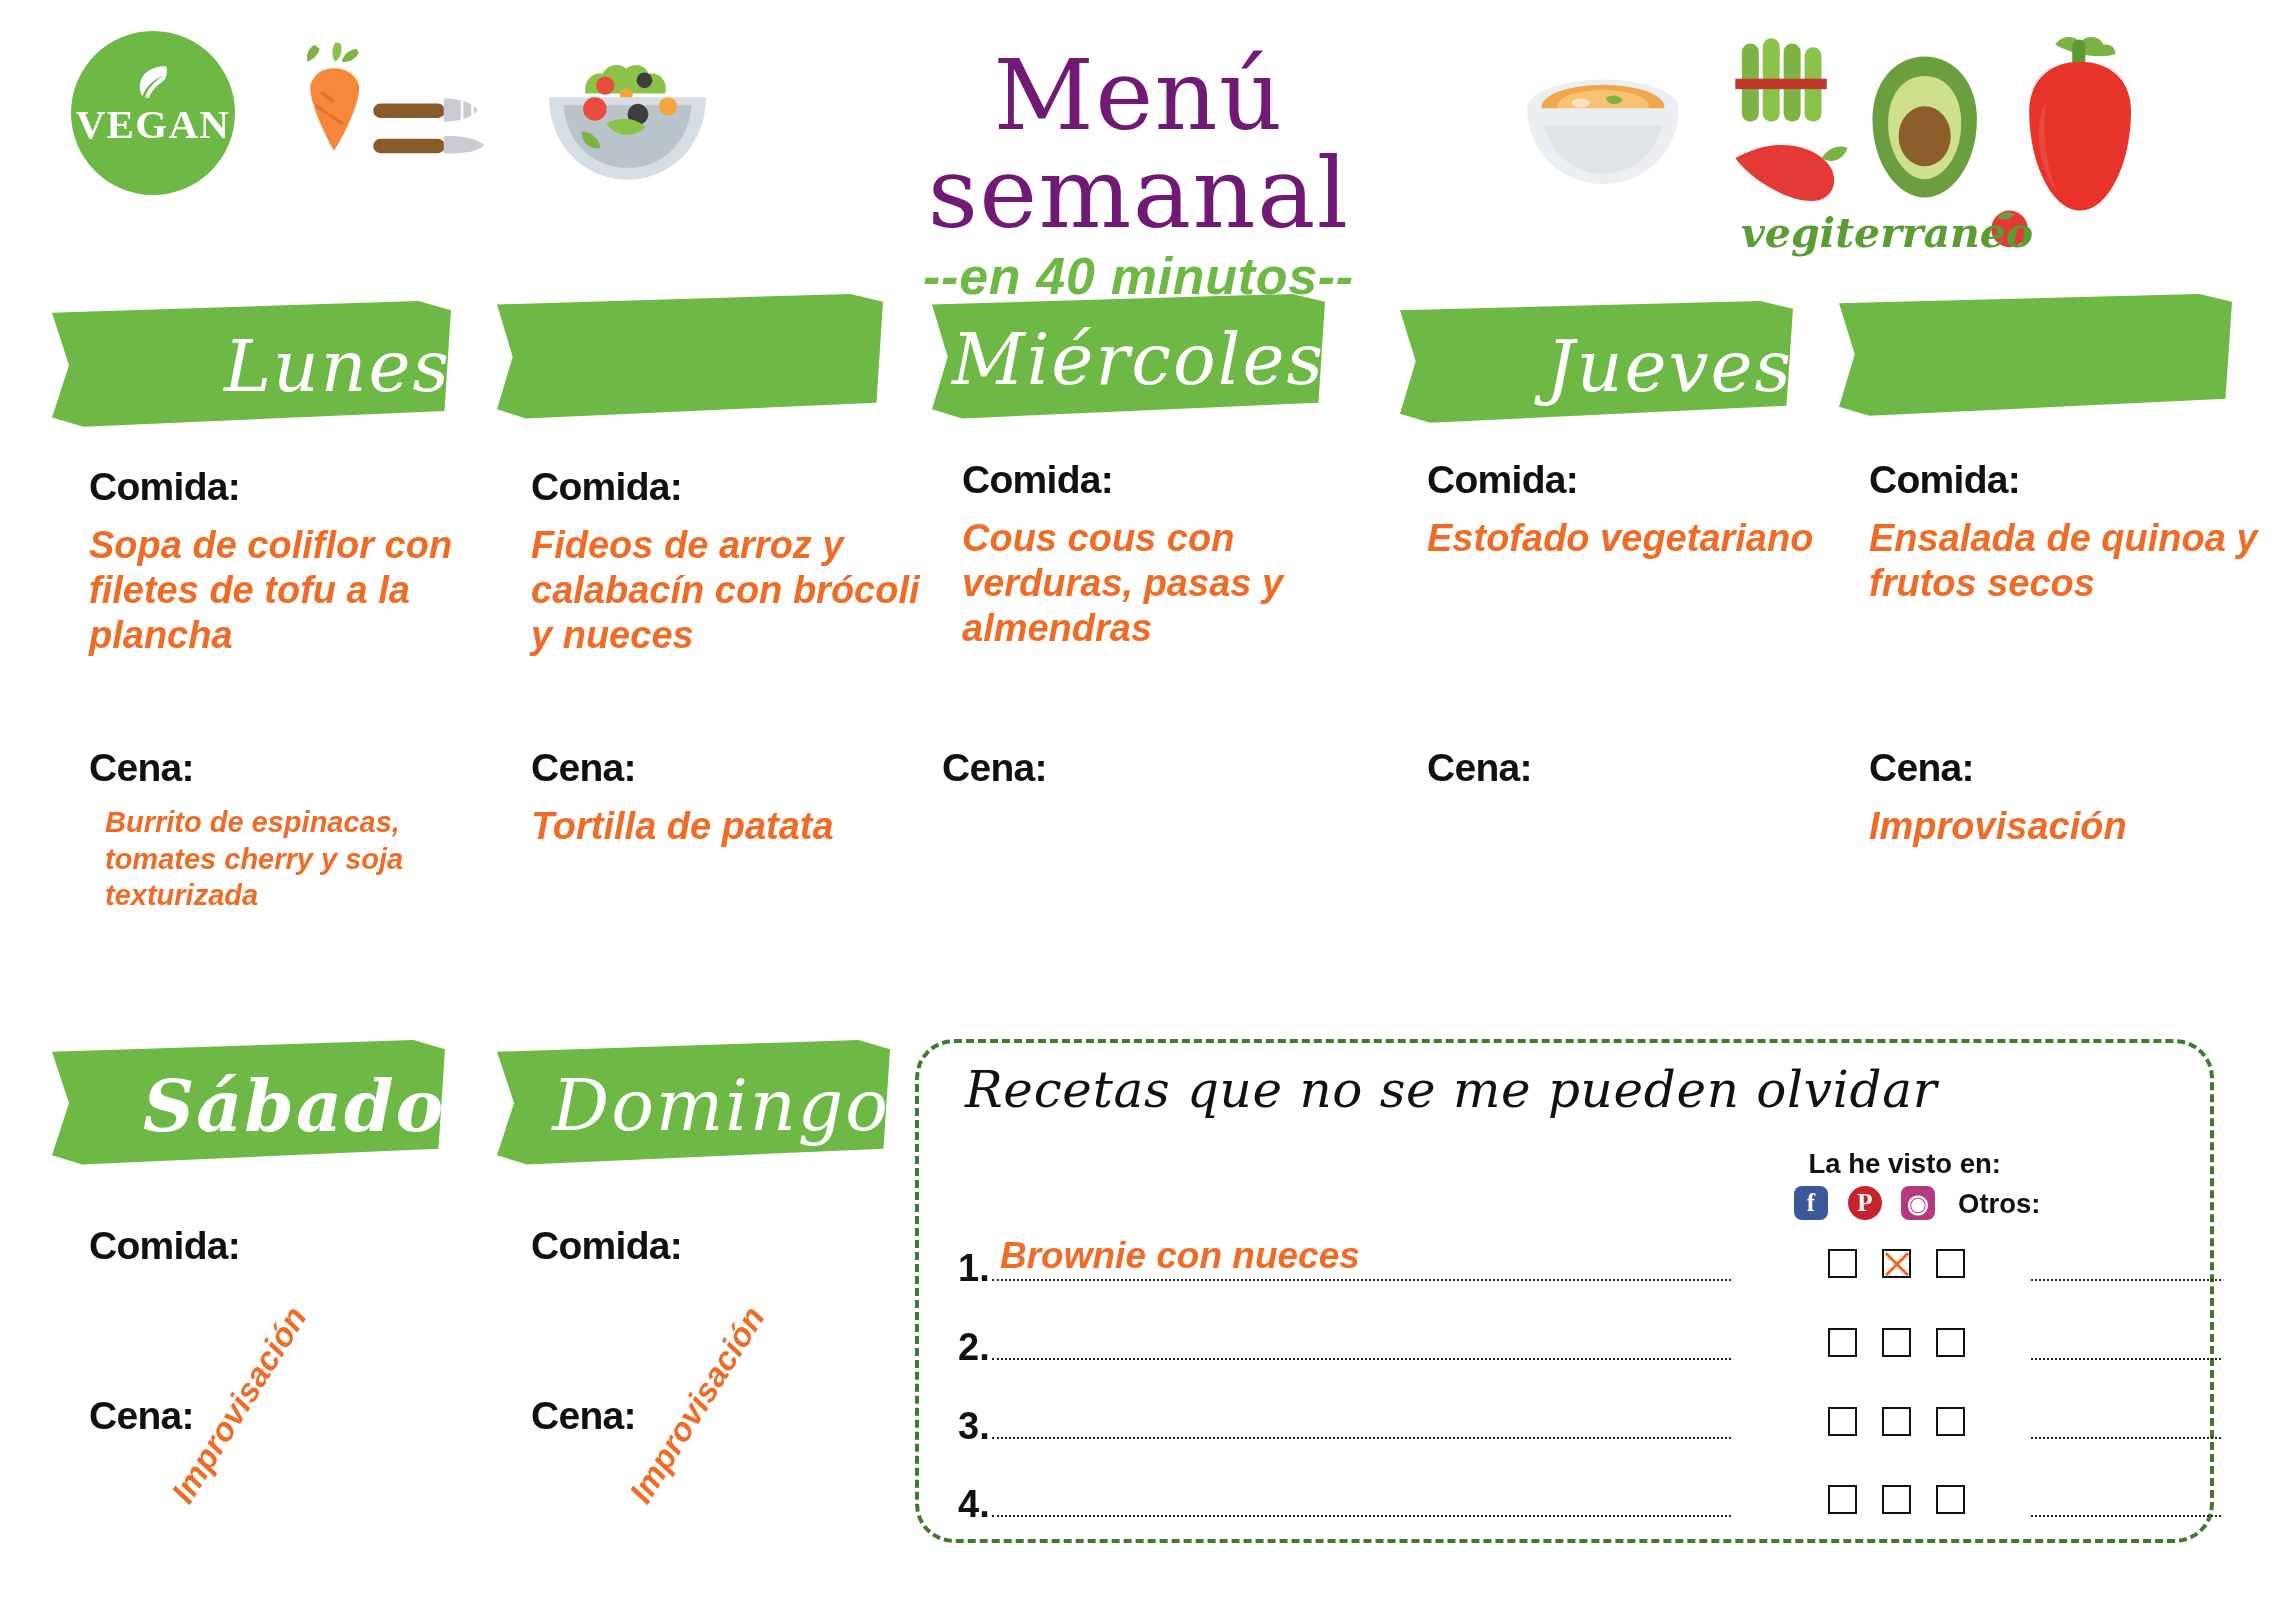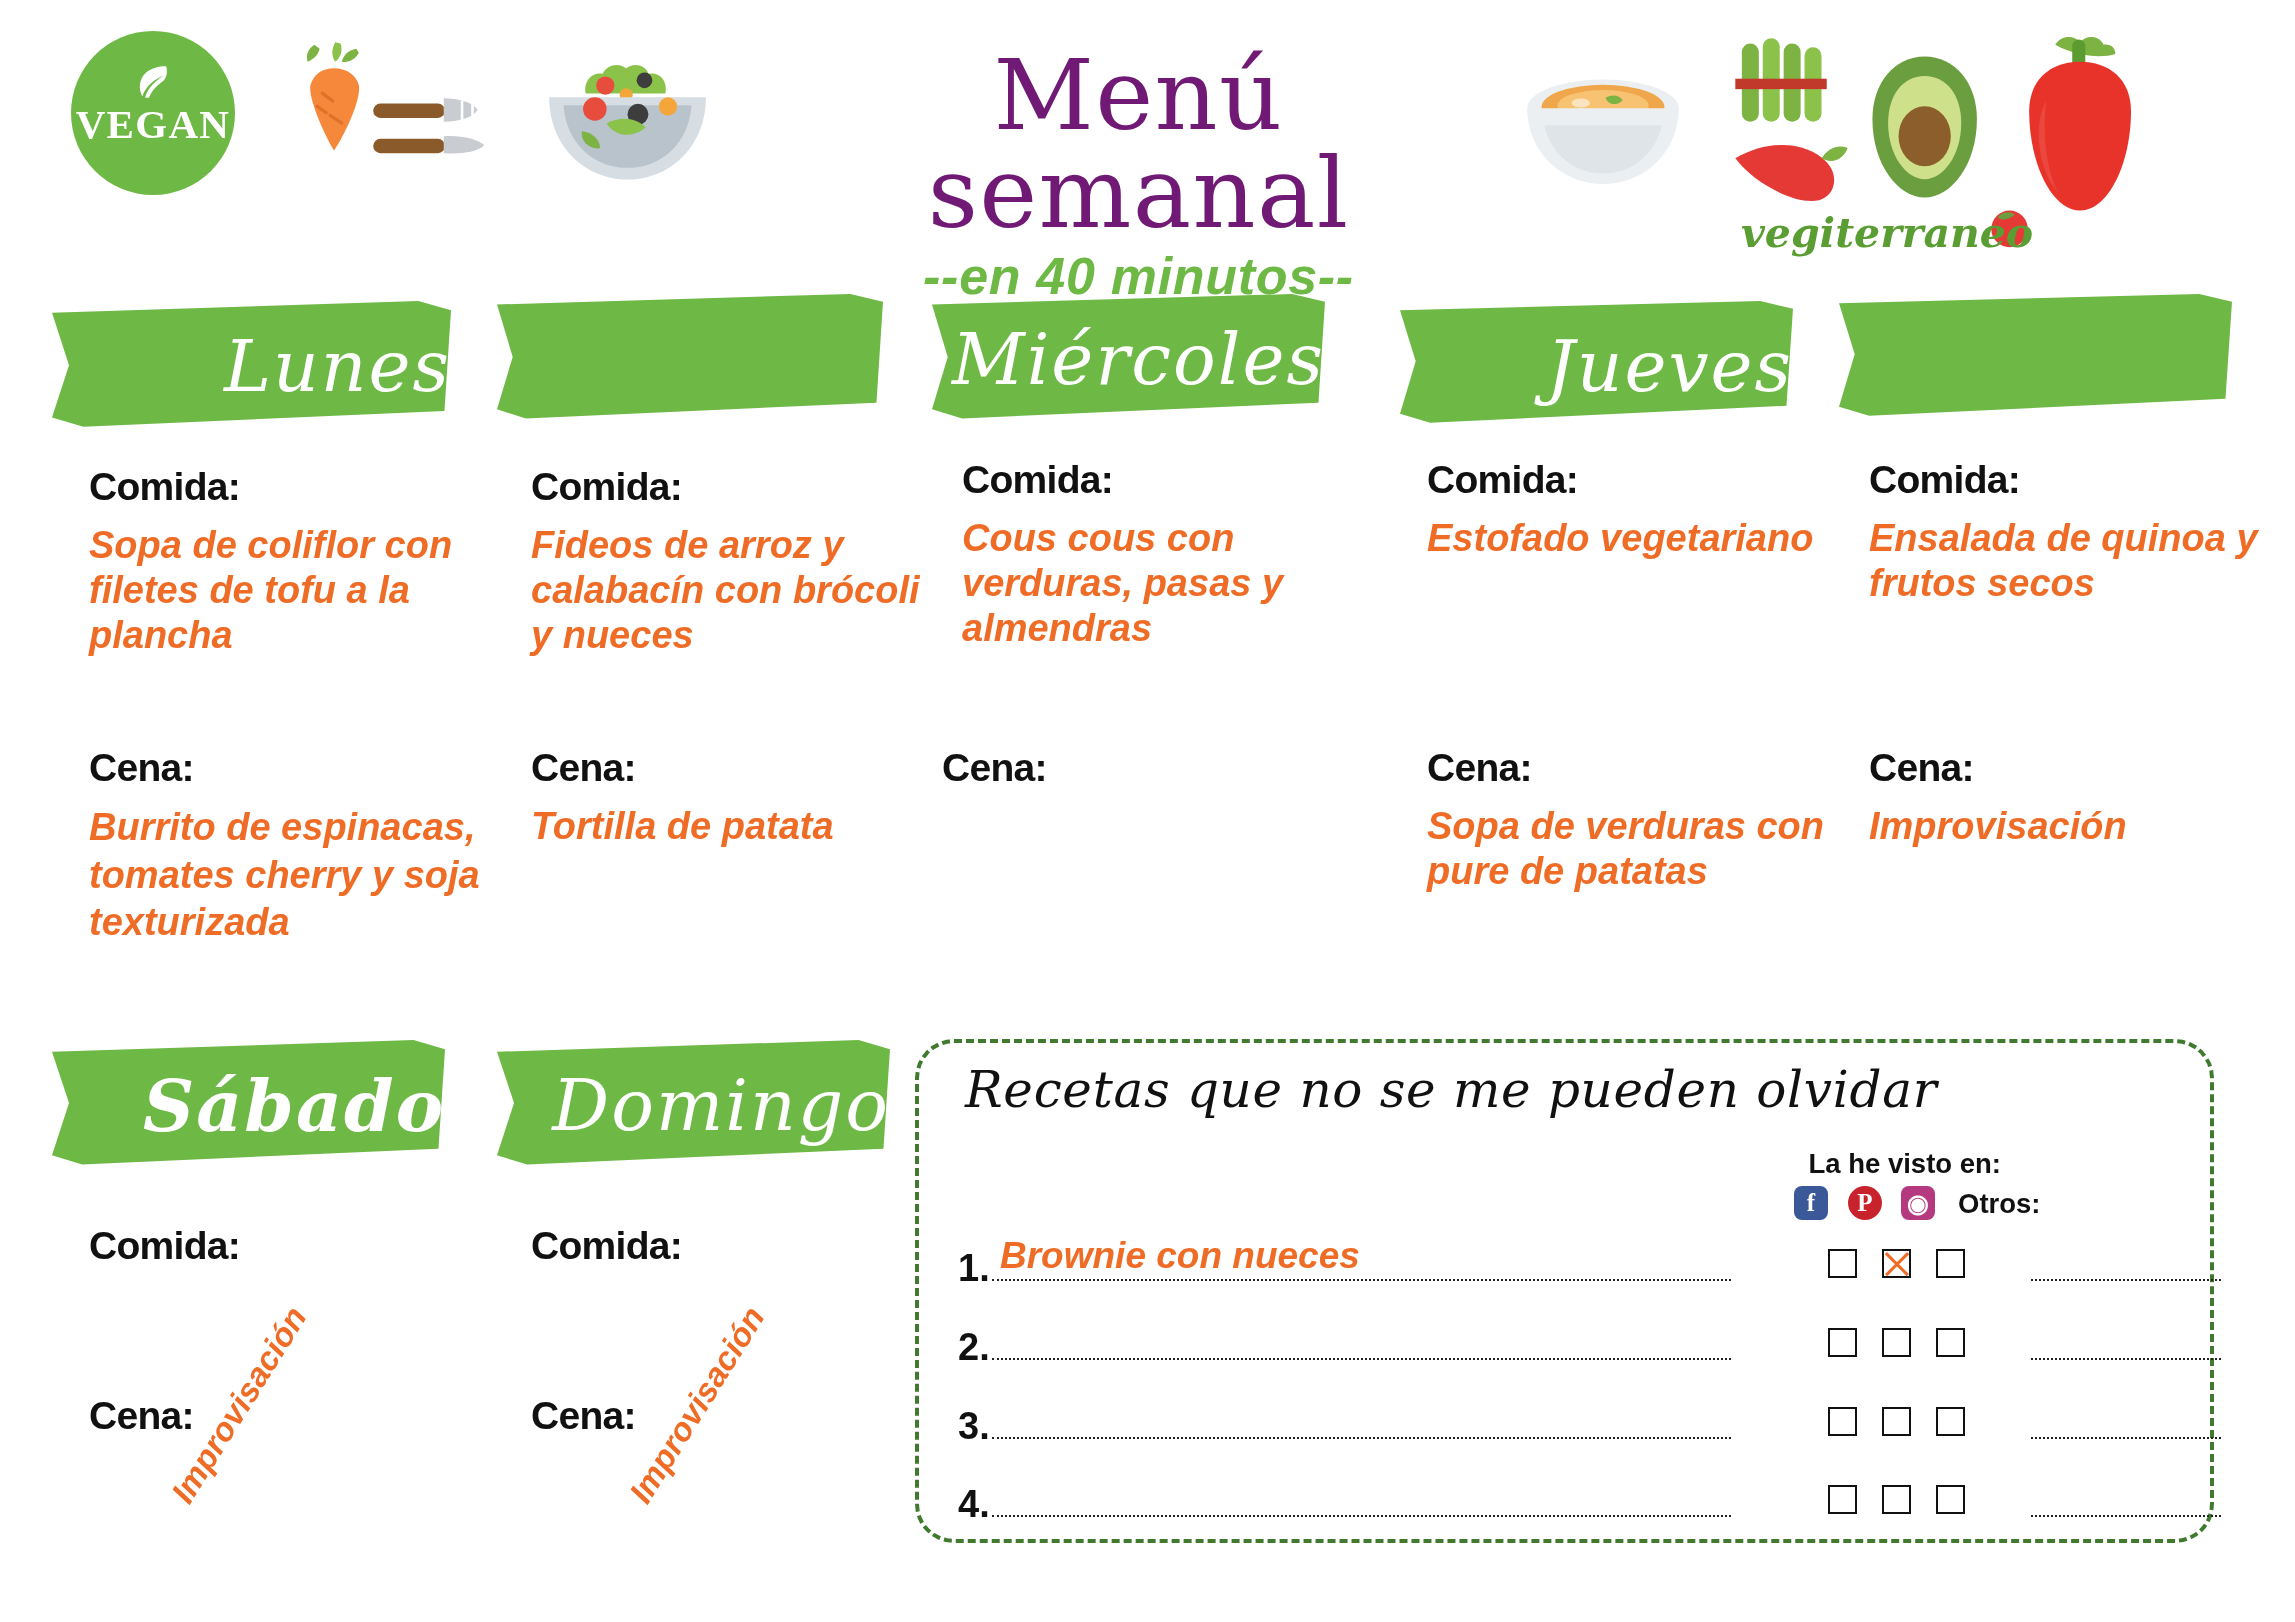--- a/index.html
+++ b/index.html
@@ -137,22 +137,23 @@
   .meal-value {
     font-family: "Liberation Sans", sans-serif;
     font-style: italic;
     font-weight: bold;
     font-size: 38px;
     color: #ef6c26;
     line-height: 1.18;
     margin-top: 14.4px;
   }
   .meal-value.small {
-    font-size: 38px;
+    font-size: 29px;
     line-height: 1.25;
+    margin-left: 16px;
   }
 
   
   .improv-diagonal {
     position: absolute;
     font-family: "Liberation Sans", sans-serif;
     font-style: italic;
     font-weight: bold;
     font-size: 33px;
     color: #ef6c26;
@@ -399,21 +400,20 @@
     <path d="M0,14 L550,0 L600,12 L590,160 L46,186 L0,172 L24,92 Z" fill="#6eb845"></path>
   </svg>
   <div class="banner-label">Jueves</div>
 </div>
 <div class="day-col" style="left:1427px; top:458px;">
   <div class="meal-label">Comida:</div>
   <div class="meal-value">Estofado vegetariano</div>
 </div>
 <div class="day-col" style="left:1427px; top:746px;">
   <div class="meal-label">Cena:</div>
-  <div class="meal-value">Sopa de verduras con pure de patatas</div>
 </div>
 
 <div class="banner" style="left:1839px; top:294px; width:393px;">
   <svg class="banner-shape" viewBox="0 0 600 200" preserveAspectRatio="none">
     <path d="M0,14 L550,0 L600,12 L590,160 L46,186 L0,172 L24,92 Z" fill="#6eb845"></path>
   </svg>
 </div>
 <div class="day-col" style="left:1869px; top:458px;">
   <div class="meal-label">Comida:</div>
   <div class="meal-value">Ensalada de quinoa y frutos secos</div>

